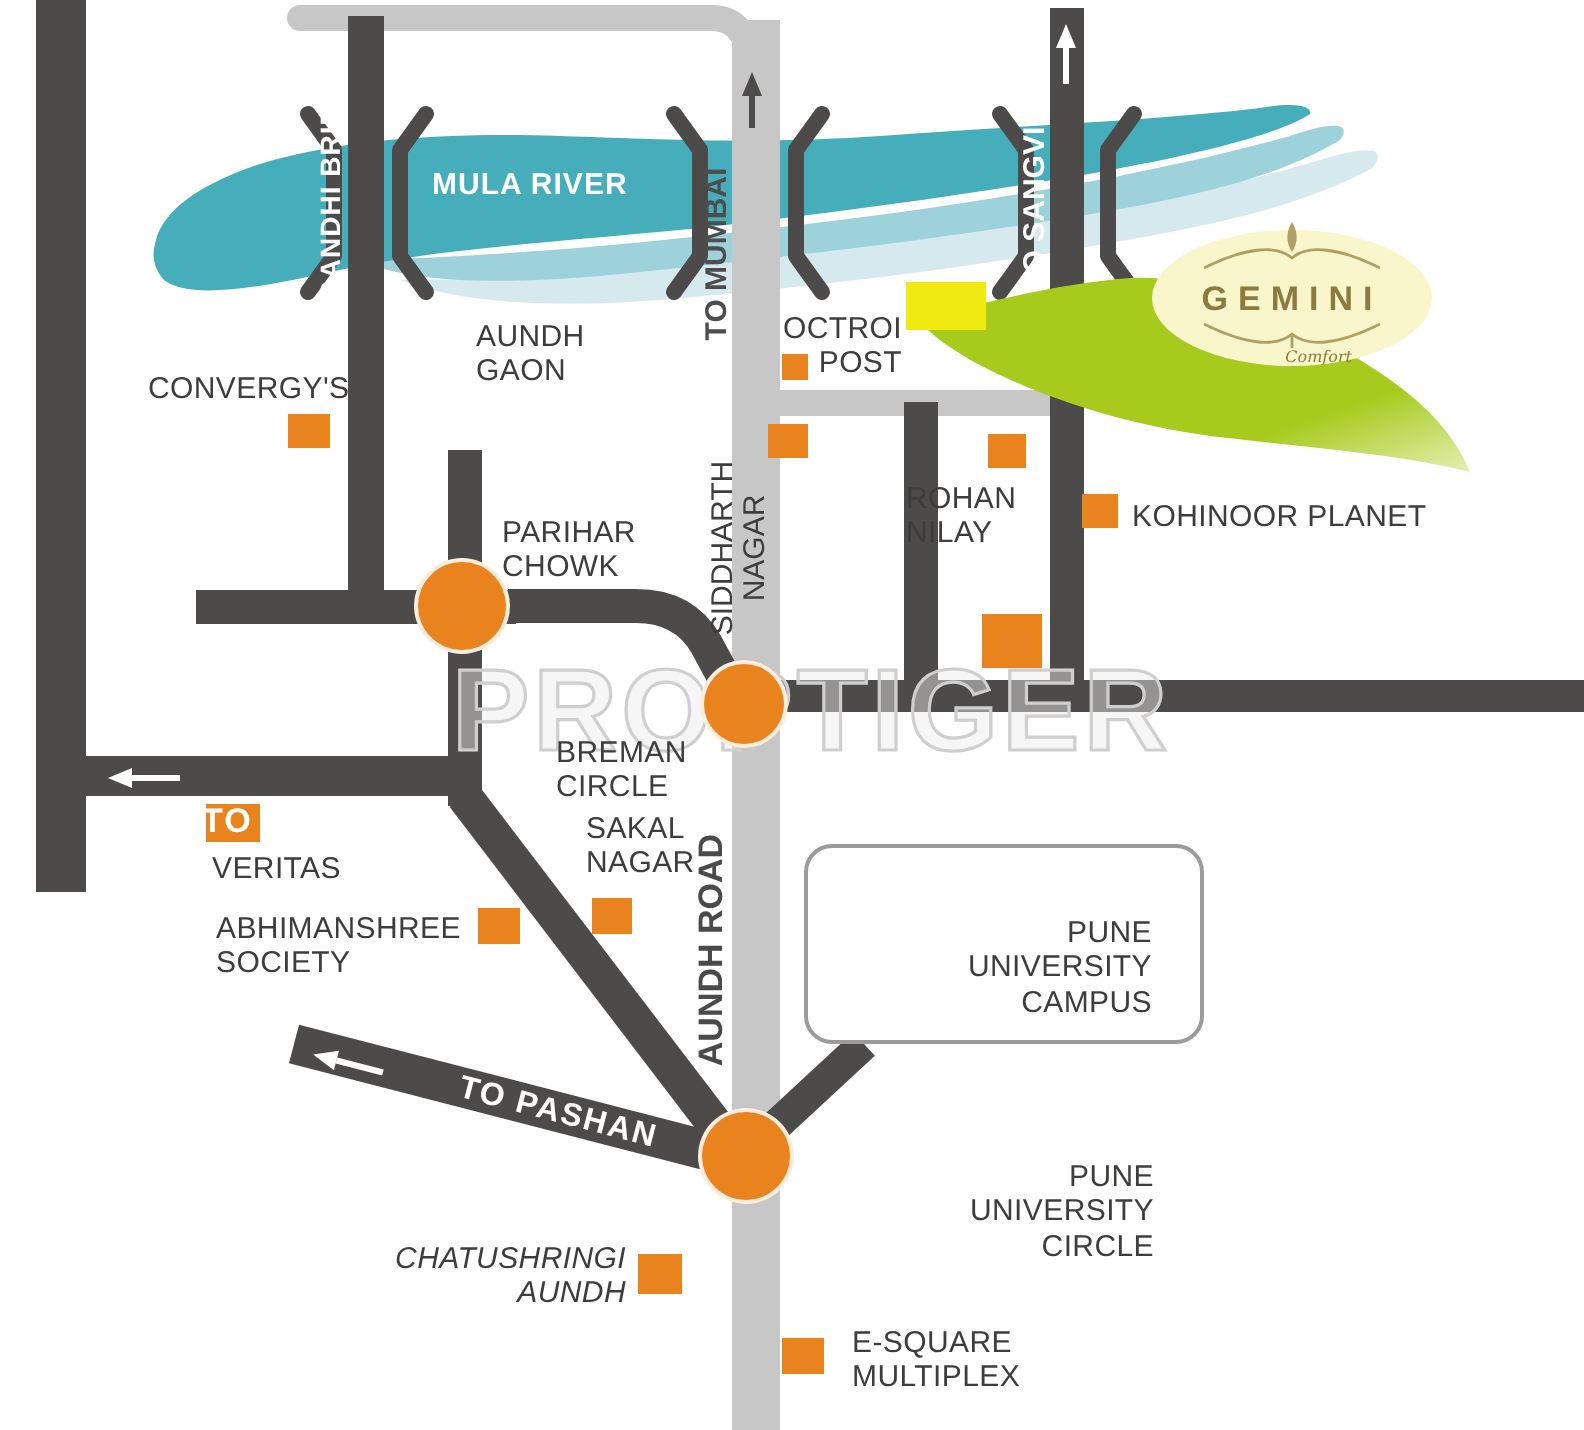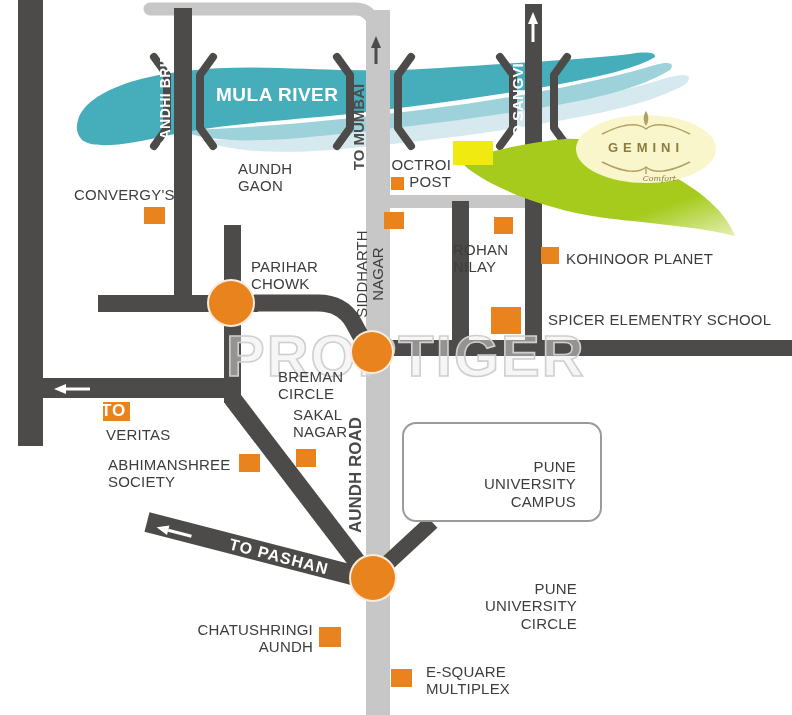--- a/index.html
+++ b/index.html
@@ -37,21 +37,21 @@
   .marker{position:absolute;z-index:5;background:var(--marker-orange);}
   .mcircle{position:absolute;z-index:5;background:var(--marker-orange);border-radius:50%;
            border:2px solid rgba(255,255,255,.85);box-sizing:border-box;}
 
   #campus-box{position:absolute;z-index:3;background:#fff;border:2px solid #9b9b9b;
               border-radius:14px;box-sizing:border-box;}
 
   #watermark{position:absolute;z-index:2;font-size:58px;font-weight:bold;letter-spacing:2px;
              color:rgba(235,235,235,.45);-webkit-text-stroke:1.6px var(--watermark-gray);
              white-space:nowrap;}
-  #logo-name{position:absolute;z-index:6;font-weight:bold;font-size:13px;letter-spacing:5px;
+  #logo-name{position:absolute;z-index:6;font-weight:bold;font-size:17px;letter-spacing:5px;
              color:var(--logo-gold);text-align:center;}
   #logo-tagline{position:absolute;z-index:6;font-family:"DejaVu Serif",serif;font-style:italic;
                 font-size:8px;color:var(--logo-gold);text-align:right;}
 </style>
 </head>
 <body>
 
 <div id="map">
 
   <svg width="792" height="715" viewBox="0 0 792 715">
@@ -145,21 +145,21 @@
   <div class="marker" style="left:319px;top:627px;width:22px;height:20px;"></div>
   <div class="marker" style="left:391px;top:669px;width:21px;height:18px;"></div>
 
   <div class="vlbl" style="left:21px;top:422px;width:372px;height:20px;font-size:16px;letter-spacing:1.5px;color:#fff;">MUMBAI - BANGALORE HIGHWAY</div>
   <div class="vlbl" style="left:175px;top:190px;width:186px;height:18px;font-size:14px;letter-spacing:.5px;color:#fff;">RAJIV GANDHI BRIDGE</div>
   <div class="vlbl" style="left:368px;top:159px;width:100px;height:18px;font-size:15px;color:#4d4d4d;">TO MUMBAI</div>
   <div class="vlbl" style="left:526px;top:135px;width:95px;height:17px;font-size:15px;color:#fff;">TO SANGVI</div>
   <div class="vlbl" style="left:366px;top:520px;width:130px;height:20px;font-size:17px;color:#4a4a4a;">AUNDH ROAD</div>
   <div class="roadtxt" style="left:101px;top:379px;font-size:17px;letter-spacing:1px;margin-top:22px;">TO BANER</div>
   <div class="roadtxt" style="left:228px;top:548px;font-size:16px;letter-spacing:1px;transform:rotate(14.5deg);">TO PASHAN</div>
-  <div class="roadtxt" style="left:216px;top:84px;font-size:19px;letter-spacing:.5px;">MULA RIVER</div>
+  <div class="roadtxt" style="left:216px;top:84px;font-size:15px;letter-spacing:.5px;">MULA RIVER</div>
 
   <div class="lbl ctr" style="left:238px;top:160px;width:80px;">
     <span>AUNDH</span>
     <span>GAON</span>
   </div>
   <div class="lbl" style="left:74px;top:186px;">
     <span>CONVERGY'S</span>
   </div>
   <div class="lbl rgt" style="left:383px;top:156px;width:68px;">
     <span>OCTROI</span>
@@ -173,23 +173,20 @@
     <span>SIDDHARTH</span>
     <span>NAGAR</span>
   </div>
   <div class="lbl ctr" style="left:453px;top:241px;width:68px;">
     <span>ROHAN</span>
     <span>NILAY</span>
   </div>
   <div class="lbl" style="left:566px;top:250px;">
     <span>KOHINOOR PLANET</span>
   </div>
-  <div class="lbl" style="left:548px;top:311px;">
-    <span>SPICER ELEMENTRY SCHOOL</span>
-  </div>
   <div class="lbl ctr" style="left:278px;top:340px;width:68px;margin-top:28px;">
     <span>BREMAN</span>
     <span>CIRCLE</span>
   </div>
   <div class="lbl" style="left:106px;top:426px;">
     <span>VERITAS</span>
   </div>
   <div class="lbl ctr" style="left:293px;top:406px;width:66px;">
     <span>SAKAL</span>
     <span>NAGAR</span>
@@ -199,21 +196,21 @@
     <span>SOCIETY</span>
   </div>
   <div class="lbl rgt" style="left:439px;top:458px;width:137px;">
     <span>PUNE UNIVERSITY</span>
     <span>CAMPUS</span>
   </div>
   <div class="lbl rgt" style="left:440px;top:580px;width:137px;">
     <span>PUNE UNIVERSITY</span>
     <span>CIRCLE</span>
   </div>
-  <div class="lbl rgt" style="left:195px;top:621px;width:118px;">
+  <div class="lbl rgt" style="left:195px;top:621px;width:118px;font-style:italic;">
     <span>CHATUSHRINGI</span>
     <span>AUNDH</span>
   </div>
   <div class="lbl ctr" style="left:426px;top:663px;width:88px;">
     <span>E-SQUARE</span>
     <span>MULTIPLEX</span>
   </div>
 
   <div id="logo-name" style="left:586px;top:140px;width:120px;">GEMINI</div>
   <div id="logo-tagline" style="left:616px;top:174px;width:60px;">Comfort</div>

